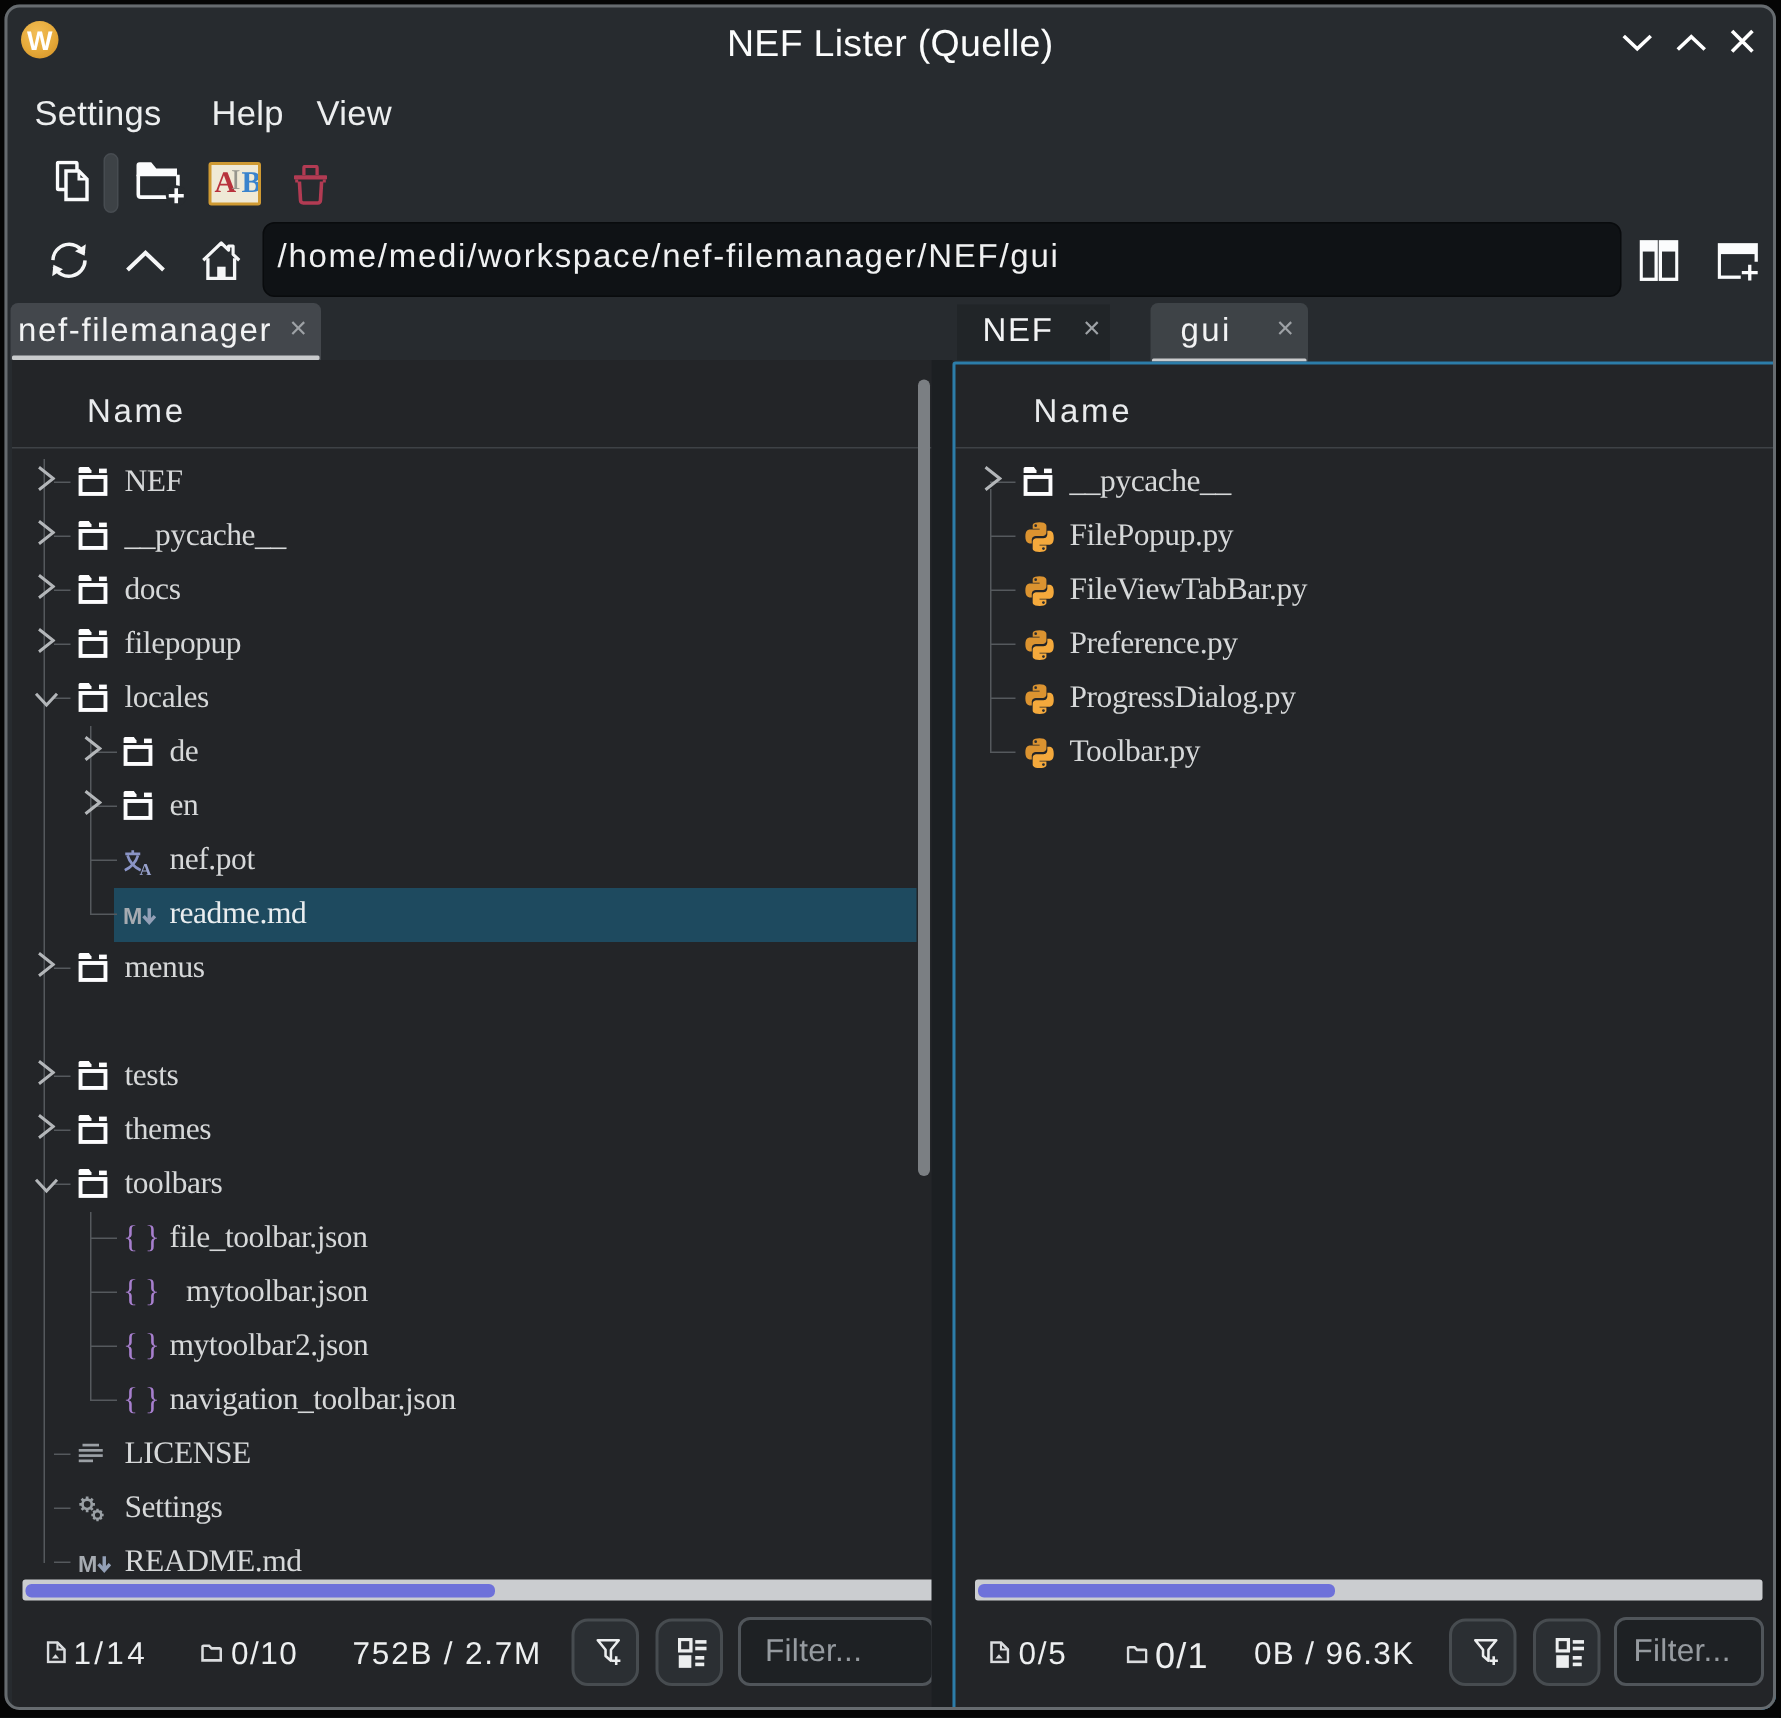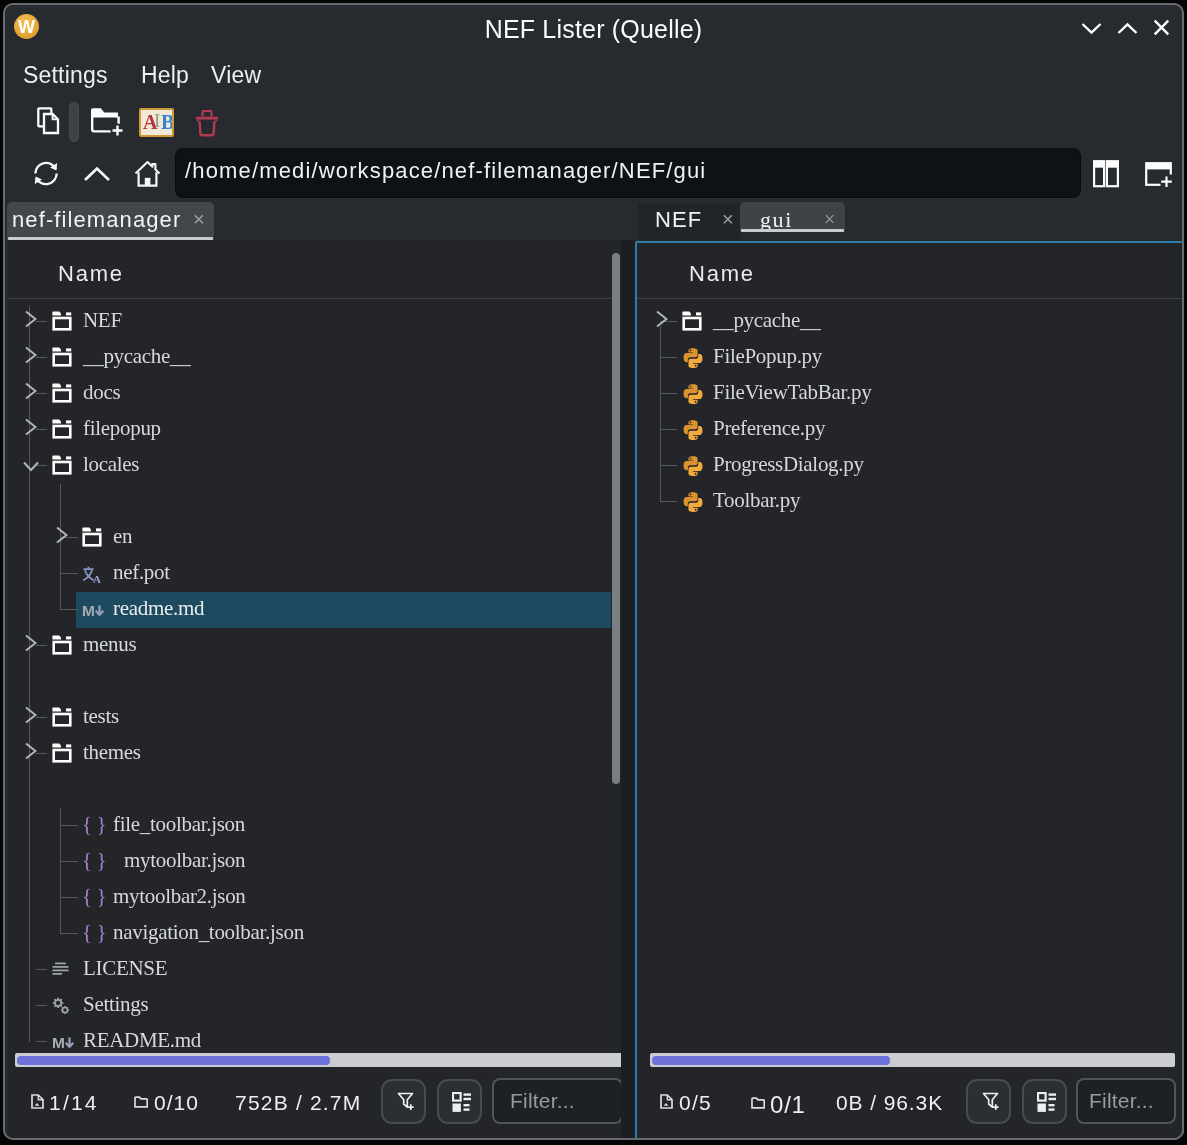--- a/index.html
+++ b/index.html
@@ -7,21 +7,21 @@
 .win{position:absolute;left:3px;top:3px;width:1181px;height:1137px;background:#272b2f;border-radius:10px;overflow:hidden;}
 .winborder{position:absolute;left:3px;top:3px;width:1181px;height:1137px;border:2px solid #666b6f;border-radius:10px;pointer-events:none;z-index:99;}
 .title{left:0;right:0;top:12px;text-align:center;font-size:25px;color:#fbfcfc;letter-spacing:0.2px;}
 .logo{left:11px;top:11px;width:25px;height:25px;border-radius:50%;background:radial-gradient(circle at 42% 32%,#f2bd55 0%,#e5a939 55%,#d18e24 100%);color:#fff;font-weight:bold;font-size:18px;text-align:center;line-height:26px;}
 .menu{top:59px;font-size:23px;letter-spacing:0.2px;color:#eceeef;}
 .tabL{left:4px;top:199px;width:207px;height:38px;background:#43474c;border-radius:5px 5px 0 0;}
 .tabL .ul,.tabRg .ul{position:absolute;left:1px;right:1px;bottom:0;height:3px;background:#c9cbcd;border-radius:1px;}
 .tabtext{font-size:22px;letter-spacing:1.1px;color:#f2f3f4;}
 .tabx{color:#9ea2a6;font-size:20px;}
 .tabRn{left:635px;top:200px;width:102px;height:37px;background:#212528;}
-.tabRg{left:737px;top:199px;width:105px;height:30px;background:#3e4347;border-radius:5px 5px 0 0;font-family:Liberation Serif, serif;}
+.tabRg{left:764px;top:199px;width:105px;height:40px;background:#3e4347;border-radius:5px 5px 0 0;}
 .lpane{left:5px;top:237px;width:613px;height:900px;background:#232528;}
 .split{left:618px;top:237px;width:14px;height:900px;background:#1c1f22;}
 .rpane{left:632px;top:238px;width:550px;height:899px;background:#232528;}
 .rborder{position:absolute;inset:0;border:2px solid #2c7da9;border-radius:2px;pointer-events:none;z-index:60;}
 .hdr{font-size:22px;letter-spacing:1.8px;color:#e9ebed;}
 .hline{height:1px;background:#3e4246;}
 .trow{left:0;width:100%;height:36px;font-family:"Liberation Serif",serif;font-size:21px;letter-spacing:-0.3px;color:#d6d8d9;}
 .trow span.t{position:absolute;top:4px;white-space:pre;}
 .sel{background:#1e4a5f;}
 .guide{background:#55595d;}
@@ -174,20 +174,32 @@
         <svg class="a" style="left:17px;top:6px" width="12" height="18" viewBox="0 0 12 18">
           <path d="M1 1.5 L10.5 9 L1 16.5" stroke="#b3b6b9" stroke-width="2" fill="none"></path>
         </svg>
         <svg class="a" style="left:44px;top:7px" width="20" height="20" viewBox="0 0 20 20">
 <path d="M0.4 4.4 V1.4 Q0.4 0.4 1.4 0.4 H7.2 L9 2.6 V4.4 Z" fill="#fdfdfe"></path>
 <rect x="14" y="1.4" width="5.2" height="3" fill="#fdfdfe"></rect>
 <rect x="1.7" y="7" width="16.6" height="11.3" fill="none" stroke="#fdfdfe" stroke-width="2.6"></rect>
 </svg>
         <span class="t" style="left:75px">filepopup</span>
       </div>
+      <div class="a trow" style="top:244px">
+        <div class="a guide" style="left:52px;top:17px;width:18px;height:1px"></div>
+        <svg class="a" style="left:48px;top:6px" width="12" height="18" viewBox="0 0 12 18">
+          <path d="M1 1.5 L10.5 9 L1 16.5" stroke="#b3b6b9" stroke-width="2" fill="none"></path>
+        </svg>
+        <svg class="a" style="left:74px;top:7px" width="20" height="20" viewBox="0 0 20 20">
+<path d="M0.4 4.4 V1.4 Q0.4 0.4 1.4 0.4 H7.2 L9 2.6 V4.4 Z" fill="#fdfdfe"></path>
+<rect x="14" y="1.4" width="5.2" height="3" fill="#fdfdfe"></rect>
+<rect x="1.7" y="7" width="16.6" height="11.3" fill="none" stroke="#fdfdfe" stroke-width="2.6"></rect>
+</svg>
+        <span class="t" style="left:105px">de</span>
+      </div>
       <div class="a trow" style="top:280px">
         <div class="a guide" style="left:52px;top:17px;width:18px;height:1px"></div>
         <svg class="a" style="left:48px;top:6px" width="12" height="18" viewBox="0 0 12 18">
           <path d="M1 1.5 L10.5 9 L1 16.5" stroke="#b3b6b9" stroke-width="2" fill="none"></path>
         </svg>
         <svg class="a" style="left:74px;top:7px" width="20" height="20" viewBox="0 0 20 20">
 <path d="M0.4 4.4 V1.4 Q0.4 0.4 1.4 0.4 H7.2 L9 2.6 V4.4 Z" fill="#fdfdfe"></path>
 <rect x="14" y="1.4" width="5.2" height="3" fill="#fdfdfe"></rect>
 <rect x="1.7" y="7" width="16.6" height="11.3" fill="none" stroke="#fdfdfe" stroke-width="2.6"></rect>
 </svg>
@@ -241,20 +253,32 @@
         <div class="a guide" style="left:28px;top:17px;width:11px;height:1px"></div>
         <svg class="a" style="left:17px;top:6px" width="12" height="18" viewBox="0 0 12 18">
           <path d="M1 1.5 L10.5 9 L1 16.5" stroke="#b3b6b9" stroke-width="2" fill="none"></path>
         </svg>
         <svg class="a" style="left:44px;top:7px" width="20" height="20" viewBox="0 0 20 20">
 <path d="M0.4 4.4 V1.4 Q0.4 0.4 1.4 0.4 H7.2 L9 2.6 V4.4 Z" fill="#fdfdfe"></path>
 <rect x="14" y="1.4" width="5.2" height="3" fill="#fdfdfe"></rect>
 <rect x="1.7" y="7" width="16.6" height="11.3" fill="none" stroke="#fdfdfe" stroke-width="2.6"></rect>
 </svg>
         <span class="t" style="left:75px">themes</span>
+      </div>
+      <div class="a trow" style="top:532px">
+        <div class="a guide" style="left:28px;top:17px;width:11px;height:1px"></div>
+        <svg class="a" style="left:14px;top:13px" width="18" height="11" viewBox="0 0 18 11">
+          <path d="M2 1.5 L9 9 L16 1.5" stroke="#b3b6b9" stroke-width="2" fill="none"></path>
+        </svg>
+        <svg class="a" style="left:44px;top:7px" width="20" height="20" viewBox="0 0 20 20">
+<path d="M0.4 4.4 V1.4 Q0.4 0.4 1.4 0.4 H7.2 L9 2.6 V4.4 Z" fill="#fdfdfe"></path>
+<rect x="14" y="1.4" width="5.2" height="3" fill="#fdfdfe"></rect>
+<rect x="1.7" y="7" width="16.6" height="11.3" fill="none" stroke="#fdfdfe" stroke-width="2.6"></rect>
+</svg>
+        <span class="t" style="left:75px">toolbars</span>
       </div>
       <div class="a trow" style="top:568px">
         <div class="a guide" style="left:52px;top:17px;width:18px;height:1px"></div>
         <span class="a" style="left:74px;top:4px;font-family:'Liberation Serif',serif;font-size:21px;color:#a77fce;letter-spacing:4.5px">{}</span>
         <span class="t" style="left:105px">file_toolbar.json</span>
       </div>
       <div class="a trow" style="top:604px">
         <div class="a guide" style="left:52px;top:17px;width:18px;height:1px"></div>
         <span class="a" style="left:74px;top:4px;font-family:'Liberation Serif',serif;font-size:21px;color:#a77fce;letter-spacing:4.5px">{}</span>
         <span class="t" style="left:116px">mytoolbar.json</span>

